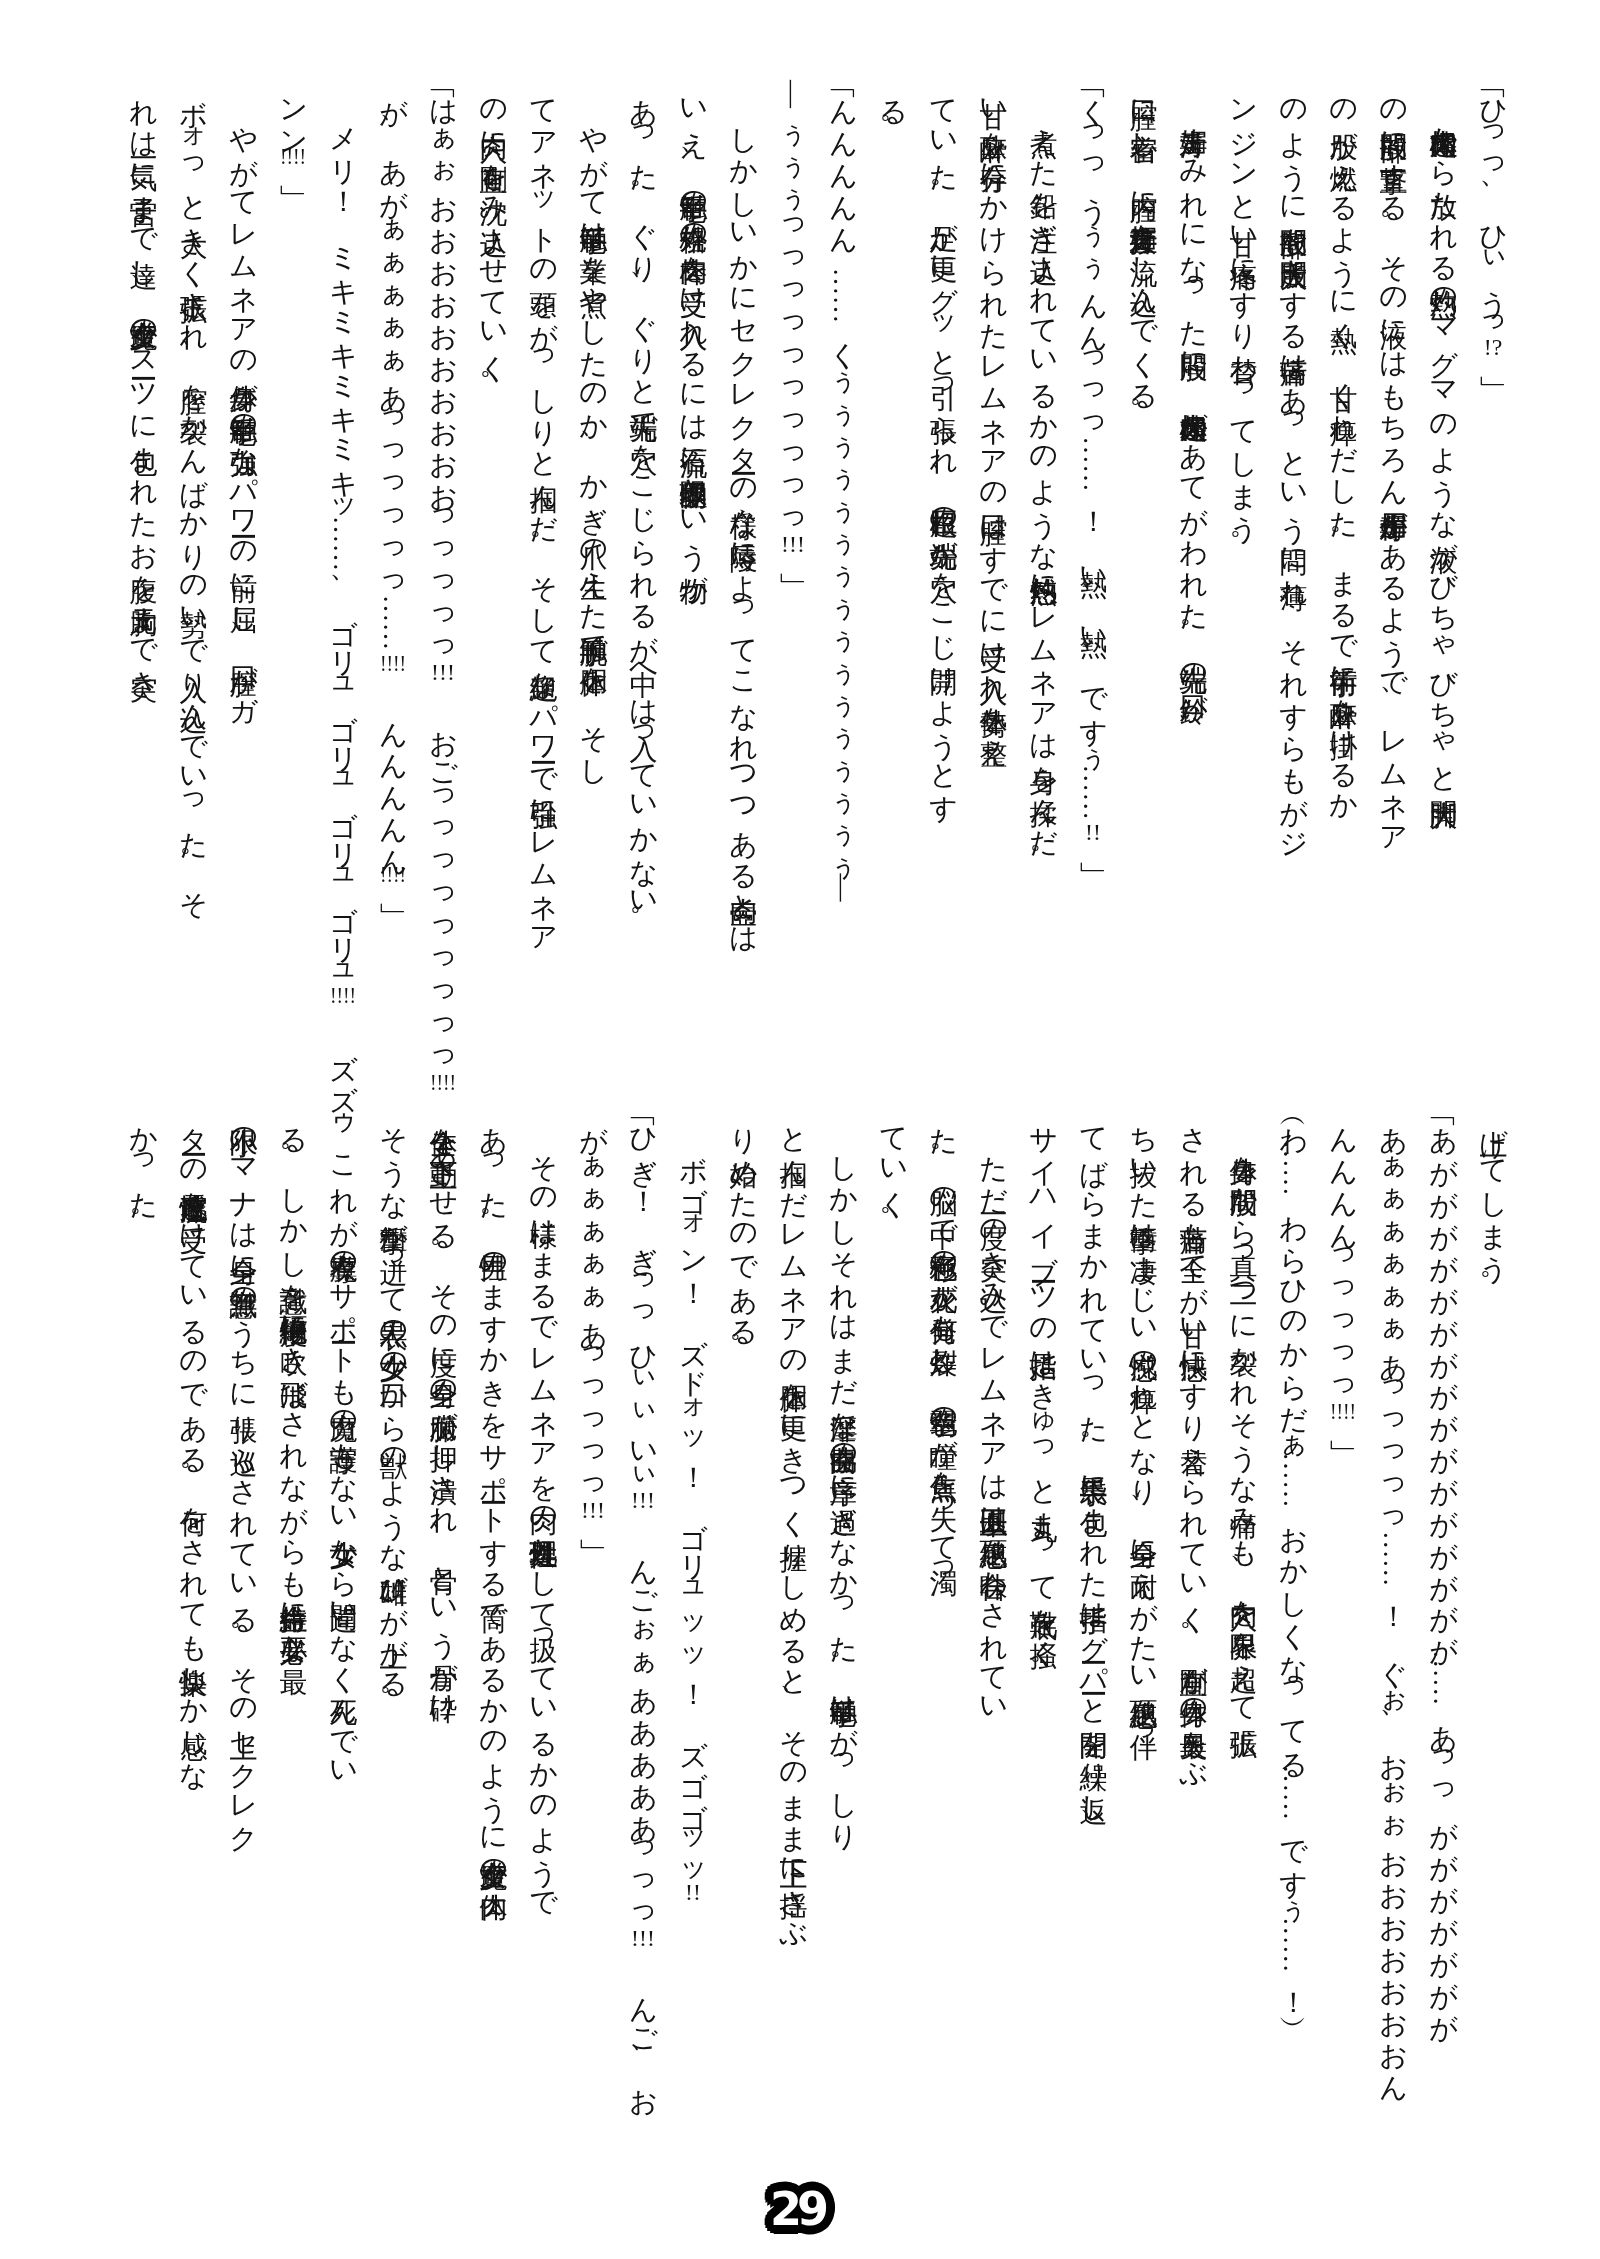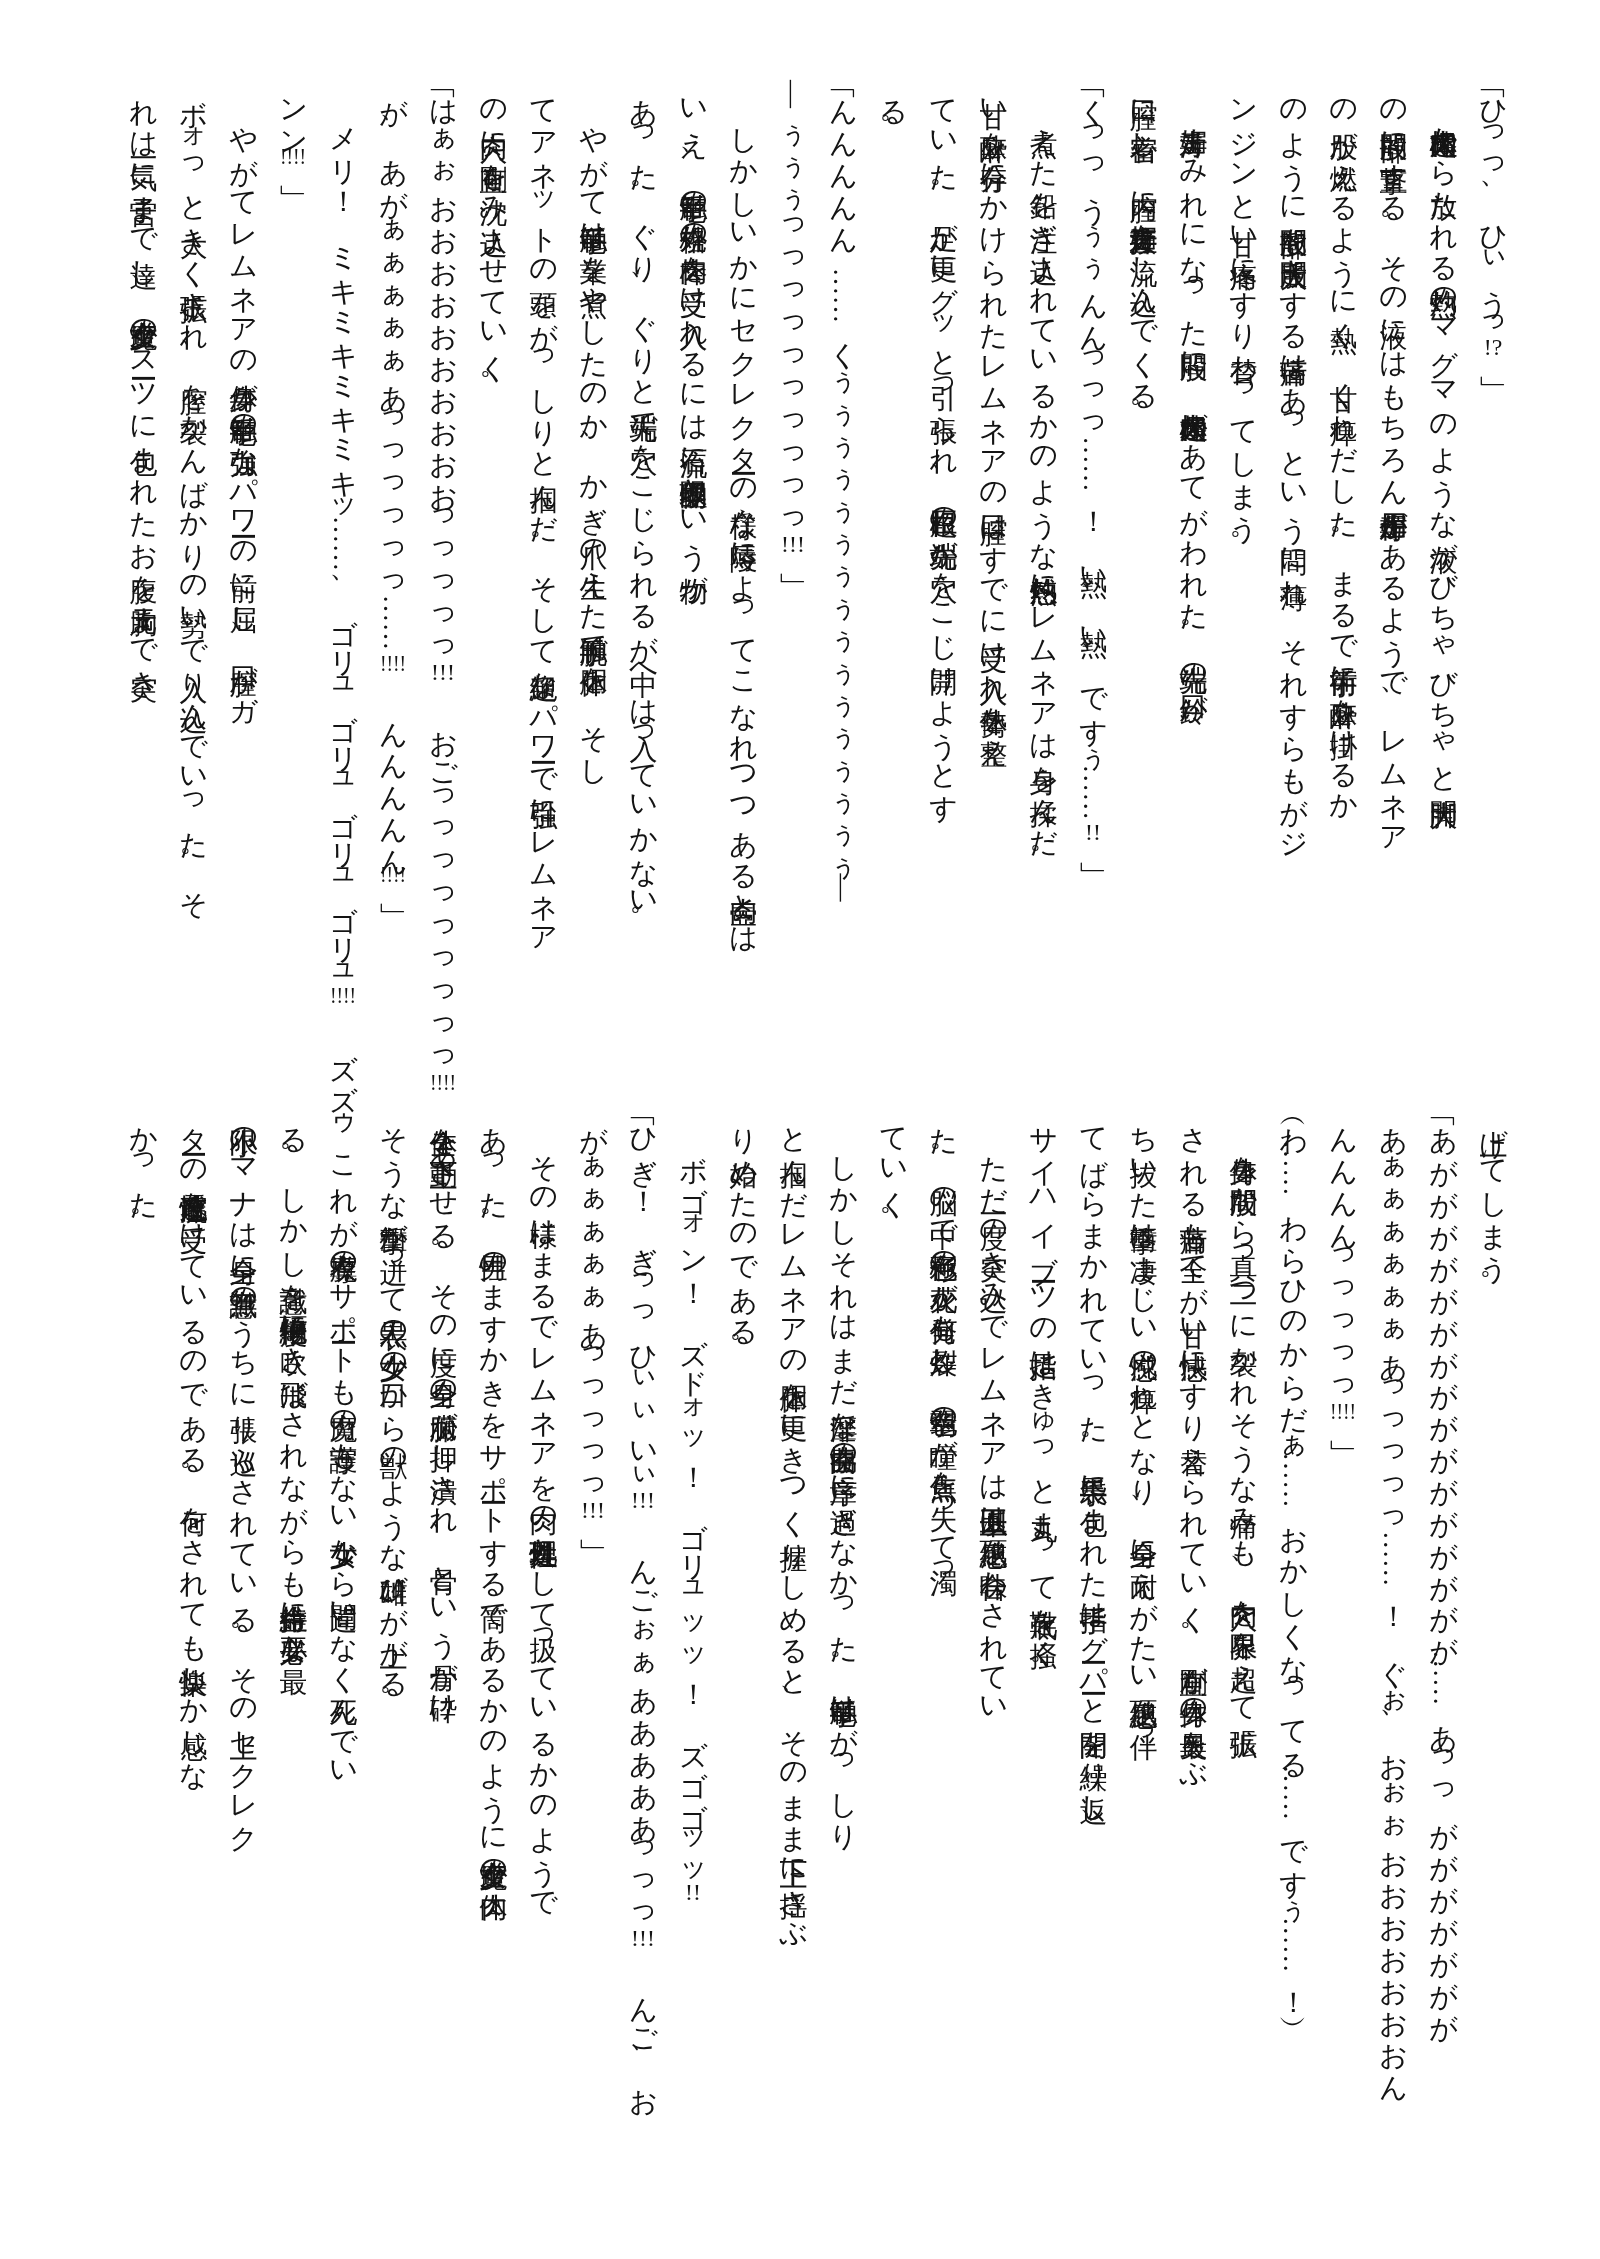--- a/index.html
+++ b/index.html
@@ -122,14 +122,15 @@
       <div class="line">あった。男性のますかきをサポートする筒であるかのように魔道少女の肉体</div>
       <div class="line">全体を上下動させる。その度に全身の臓腑が押し潰され、骨という骨が砕け</div>
       <div class="line">そうな衝撃が迸って黒衣の少女の口から獣のような雄叫びが上がる。</div>
       <div class="line">　これが魔導衣のサポートも魔力の守護もない少女なら間違いなく死んでい</div>
       <div class="line">る。しかし意識を何十度物絶頂に吹き飛ばされながらも生命維持に必要な最</div>
       <div class="line">小限のマナは全身に無意識のうちに張り巡らされている。その上セクレク</div>
       <div class="line">ターの性感電流改造を受けているのである。何をされても快楽しか感じな</div>
       <div class="line">かった。</div>
     </div>
 
+  <div class="page-number">29</div>
 
 </div>
 
 </body></html>

